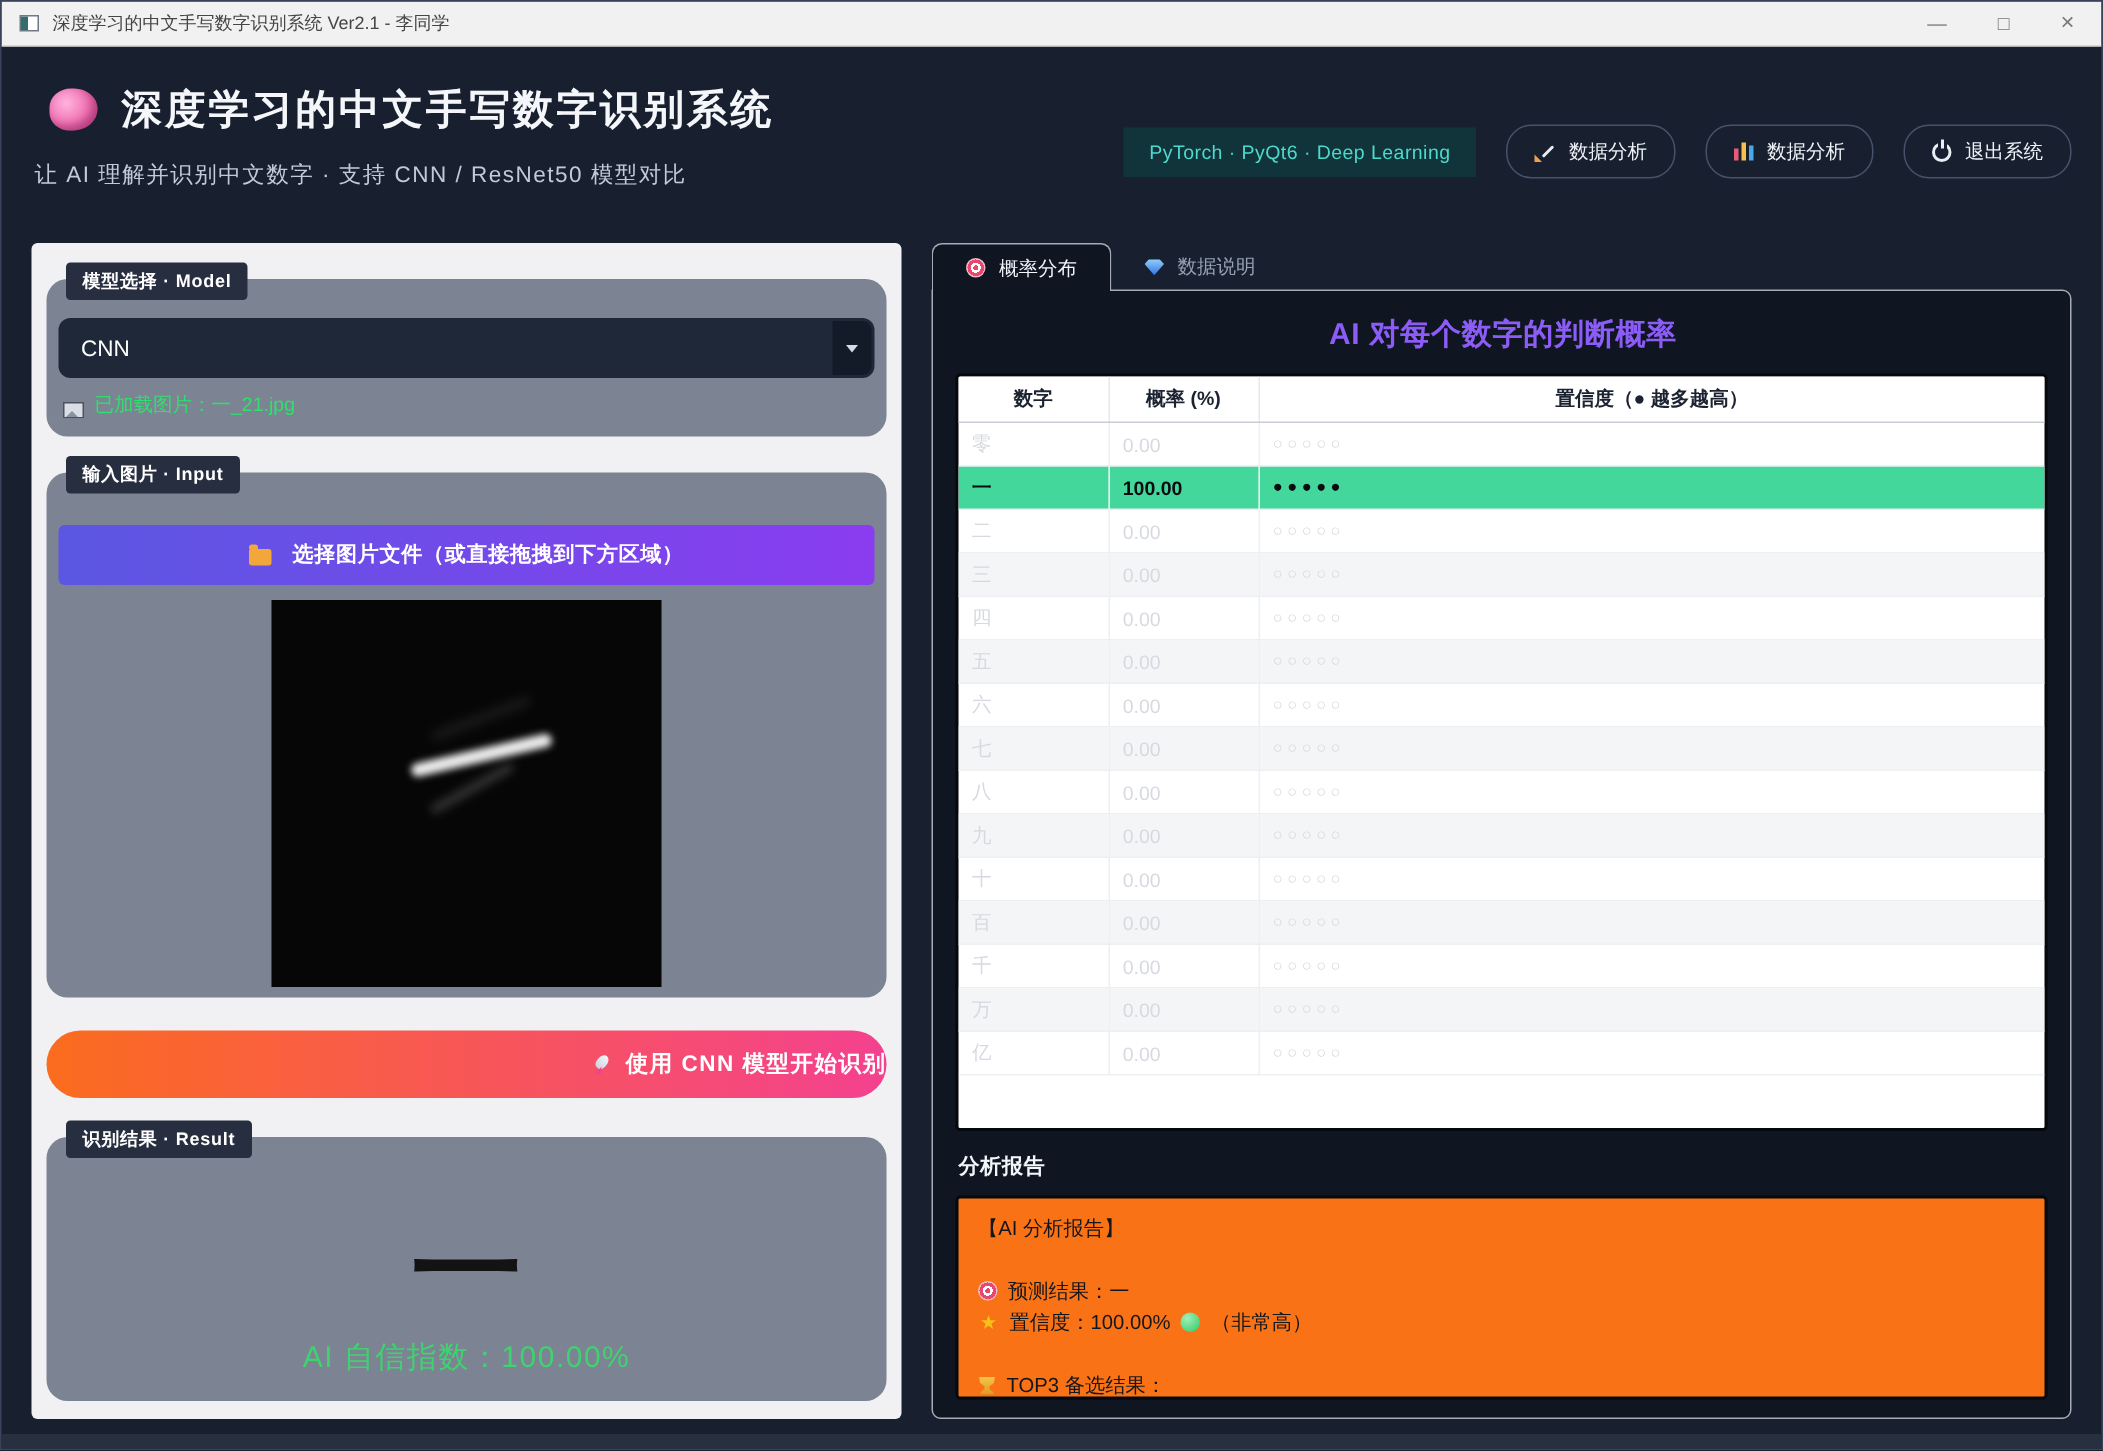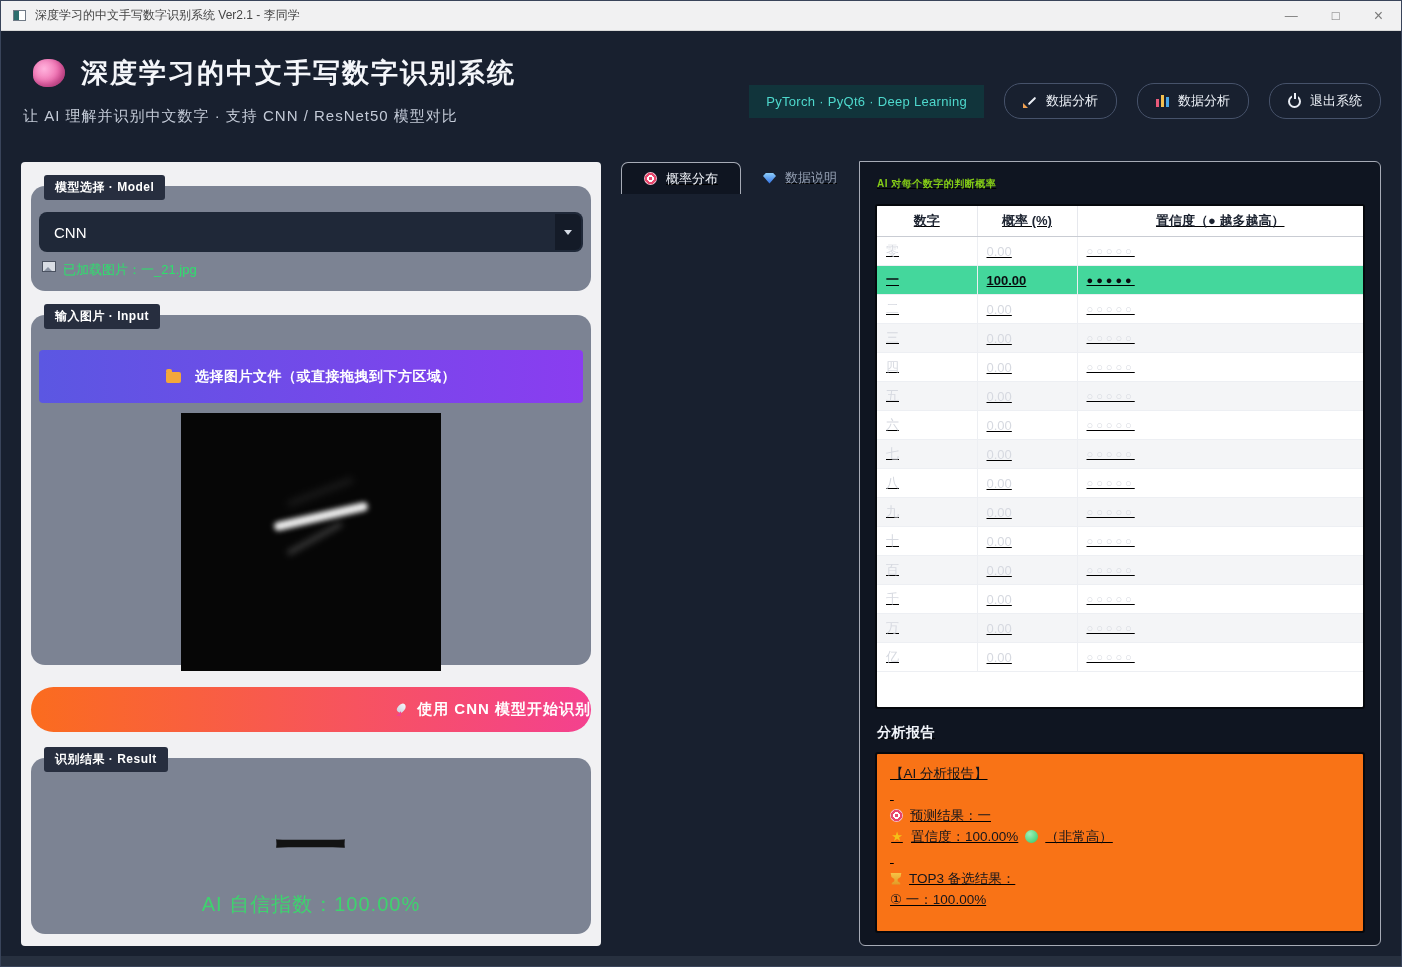--- a/index.html
+++ b/index.html
@@ -25,42 +25,42 @@
 
   
   .content { display:flex; gap:20px; margin-top:36px; }
   .left-card { width:580px; height:784px; background:#f1f1f3; border-radius:4px; padding:12px 10px; display:flex; flex-direction:column; }
   .group { position:relative; background:#7c8393; border-radius:14px; }
   .group-label { position:absolute; top:-11px; left:13px; background:#272e3f; color:#fff; font-size:12px; font-weight:bold; padding:4px 11px; border-radius:3px; letter-spacing:.5px; }
 
   .model-group { margin-top:12px; padding:26px 8px 12px 8px; }
   .select-box { position:relative; height:40px; background:#1f2838; border-radius:8px; display:flex; align-items:center; padding-left:15px; color:#fff; font-size:15px; cursor:pointer; }
   .select-arrow { position:absolute; right:2px; top:2px; bottom:2px; width:26px; background:#141b28; border-radius:0 6px 6px 0; display:flex; align-items:center; justify-content:center; }
-  .load-status { margin-top:9px; display:flex; align-items:flex-start; gap:7px; color:#2ee06c; font-size:13px; padding-left:3px; }
+  .load-status { margin-top:9px; display:flex; align-items:flex-end; gap:7px; color:#2ee06c; font-size:13px; padding-left:3px; }
 
   .input-group { margin-top:24px; padding:26px 8px 10px 8px; height:350px; }
-  .choose-btn { width:100%; height:53px; margin-top:9px; border:none; border-radius:4px; background:linear-gradient(90deg,#5b57e2,#8a3df0); color:#fff; font-weight:bold; font-size:14px; display:flex; align-items:center; justify-content:center; gap:14px; cursor:pointer; font-family:inherit; letter-spacing:.5px; }
+  .choose-btn { width:100%; height:40px; margin-top:9px; border:none; border-radius:4px; background:linear-gradient(90deg,#5b57e2,#8a3df0); color:#fff; font-weight:bold; font-size:14px; display:flex; align-items:center; justify-content:center; gap:14px; cursor:pointer; font-family:inherit; letter-spacing:.5px; }
   .input-image { position:relative; width:260px; height:258px; background:#060606; margin:10px auto 0 auto; overflow:hidden; }
   .stroke { position:absolute; left:92px; top:99px; width:96px; height:9px; background:#ececec; border-radius:5px; transform:rotate(-13deg); filter:blur(2.6px); }
   .stroke::before { content:""; position:absolute; left:6px; top:22px; width:62px; height:5px; background:#cfcfcf; border-radius:3px; transform:rotate(-16deg); opacity:.28; filter:blur(2px); }
   .stroke::after { content:""; position:absolute; left:18px; top:-22px; width:70px; height:5px; background:#bdbdbd; border-radius:4px; transform:rotate(-8deg); opacity:.14; filter:blur(3px); }
 
   .recognize-btn { margin-top:22px; width:100%; height:45px; border:none; border-radius:23px; background:linear-gradient(90deg,#fb6c1e,#f4418f); color:#fff; font-weight:bold; font-size:15px; display:flex; align-items:center; justify-content:flex-end; gap:9px; cursor:pointer; font-family:inherit; letter-spacing:1px; }
 
   .result-group { margin-top:26px; flex:1; padding-top:26px; }
   .result-char { text-align:center; margin-top:26px; font-size:74px; line-height:1; color:#131313; font-weight:bold; }
   .confidence-text { position:absolute; bottom:16px; left:0; right:0; text-align:center; color:#3ed36e; font-size:20px; letter-spacing:1px; }
 
   
-  .right-col { flex:1; height:784px; display:flex; flex-direction:row;text-decoration:underline; }
+  .right-col { flex:1; height:784px; display:flex; flex-direction:column; }
   .tabbar { display:flex; height:32px; }
   .tab { display:flex; align-items:center; gap:9px; padding:0 22px; font-size:13px; color:#95a0b3; cursor:pointer; }
   .tab.active { background:#0f1521; color:#f2f5fa; border:1px solid #a6abb6; border-bottom:none; border-radius:7px 7px 0 0; position:relative; z-index:2; }
   .panel { flex:1; background:#0f1521; border:1px solid #a6abb6; border-radius:0 6px 6px 6px; margin-top:-1px; padding:12px 15px; display:flex; flex-direction:column; overflow:hidden; }
-  .panel-title { color:#84cc16; font-weight:bold; font-size:10px; margin:3px 0 13px 2px; letter-spacing:.5px; }
+  .panel-title { color:#8b5cf6; font-weight:bold; font-size:20px; margin:3px 0 13px 2px; letter-spacing:.5px;text-align:center; }
   .table-wrap { background:#fff; border:2px solid #05080d; border-radius:3px; height:505px; overflow:hidden; }
   table { width:100%; border-collapse:collapse; font-size:13px; table-layout:fixed; }
   col.c-digit { width:100px; } col.c-prob { width:100px; }
   th { font-weight:bold; color:#1c2330; text-align:center; padding:6px 4px; border-bottom:1px solid #c9ccd3; border-right:1px solid #e6e8ed; background:#fff; }
   th:last-child, td:last-child { border-right:none; }
   td { padding:5px 9px; height:16px; border-bottom:1px solid #edeff3; border-right:1px solid #edeff3; color:#d6d9e0; }
   tbody tr:nth-child(even) td { background:#f4f5f7; }
   tbody tr.highlight td { background:#44d79c; color:#0a0c10; font-weight:bold; }
   td.dots { font-size:11px; letter-spacing:3px; }
   .report-title { color:#f2f5fa; font-weight:bold; font-size:14px; margin:15px 0 10px 2px; letter-spacing:.5px; }

